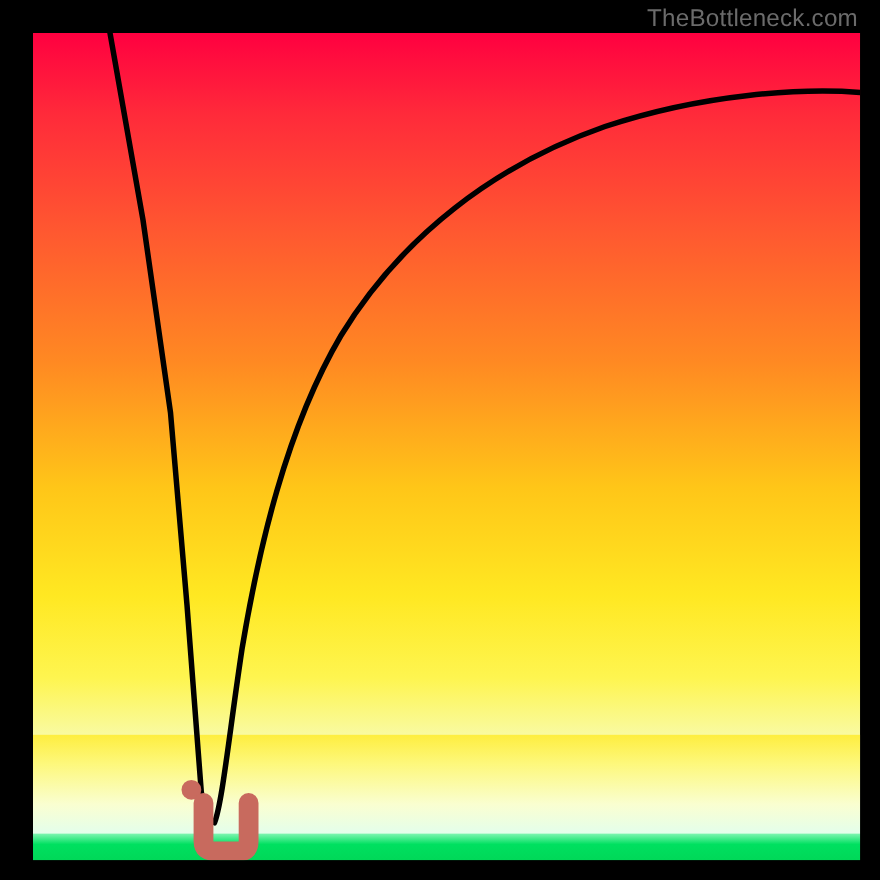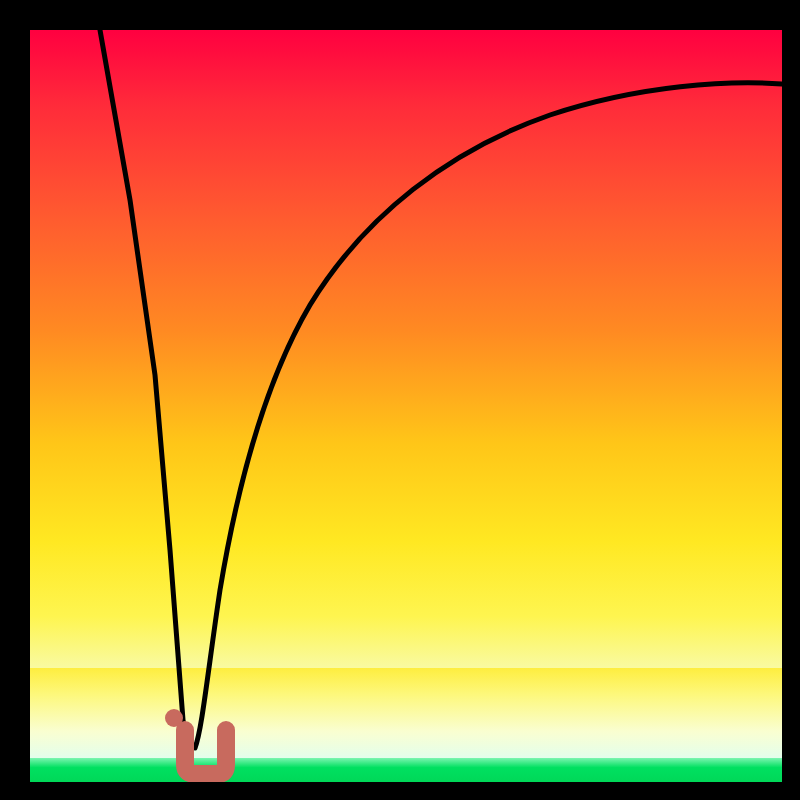--- a/index.html
+++ b/index.html
@@ -76,20 +76,21 @@
     font-family: Arial, Helvetica, sans-serif;
     font-size: 22px;
     color: #6b6b6b;
     letter-spacing: 0.2px;
   }
 </style>
 </head>
 <body>
 
 <div class="frame">
+  <div class="watermark">TheBottleneck.com</div>
 
   <div class="plot">
     <div class="gradient-base"></div>
     <div class="white-band"></div>
     <div class="green-band"></div>
 
     <svg class="curves" viewBox="0 0 752 752" preserveAspectRatio="none">
 
       <path d="M 70 0
                L 100 170

